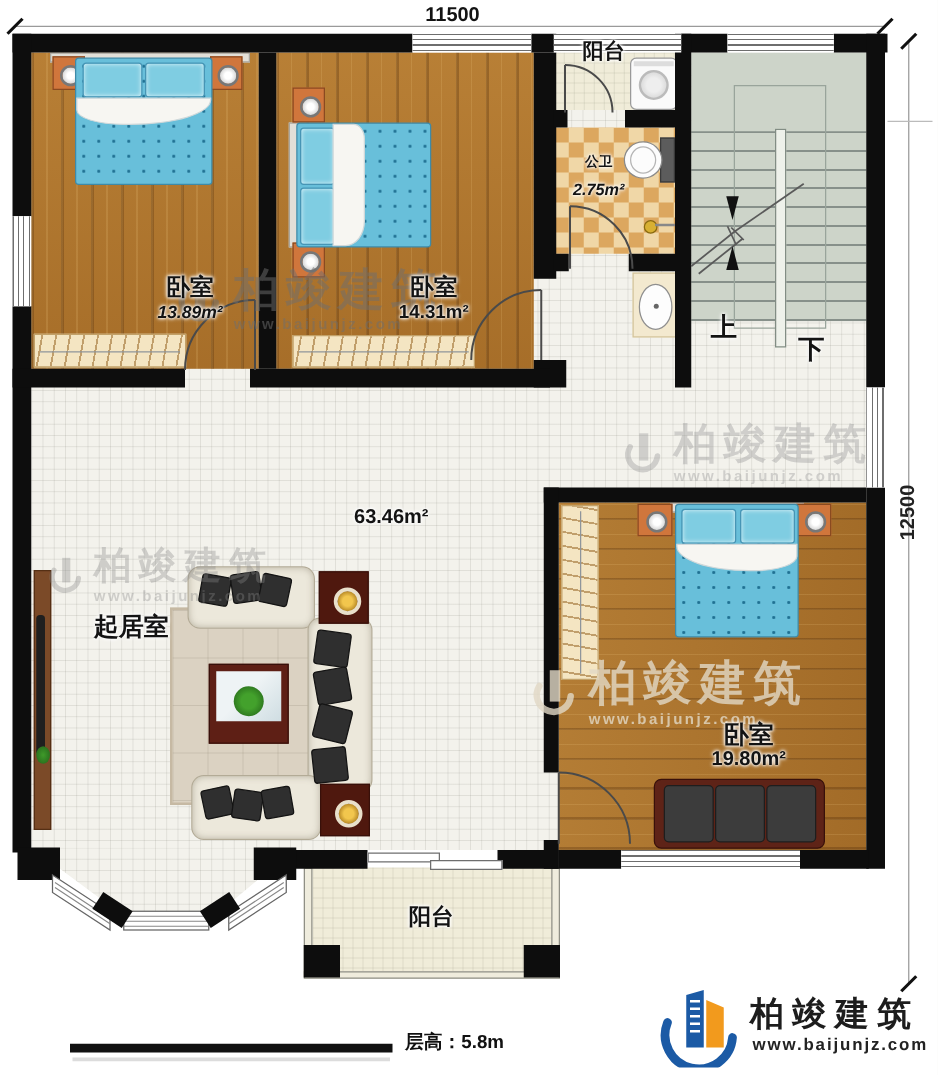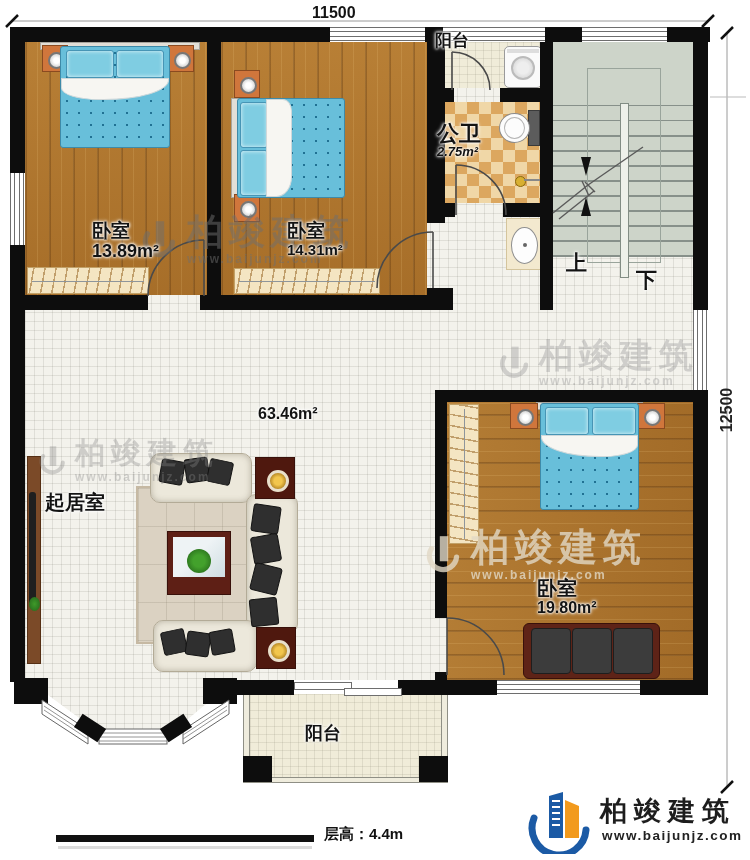--- a/index.html
+++ b/index.html
@@ -48,21 +48,21 @@
   .wardrobe::after{content:"";position:absolute;left:3%;right:3%;top:50%;height:1px;background:#8e959b;}
   .wardrobe.vert::after{left:50%;top:3%;bottom:3%;width:1px;height:auto;right:auto;}
   .headb{background:#e2dfd7;border:1px solid #a9a69e;}
   .sofa{background:#ece8db;border:1px solid #b3ab97;border-radius:10px;
         box-shadow:inset 0 0 6px rgba(120,110,90,.45);}
   .cus{position:absolute;background:#2f2f2f;border:1px solid #141414;border-radius:3px;z-index:11;}
   .redtbl{background:#5e1f15;border:1px solid #38100a;}
   .glamp{position:absolute;left:50%;top:50%;width:16px;height:16px;margin:-8px 0 0 -8px;border-radius:50%;
          background:radial-gradient(#f2c64d 35%,#9a6a12 90%);border:3px solid #e9e0cb;}
   
-  .lbl{position:absolute;z-index:50;text-align:left;color:#131313;font-weight:800;line-height:1;
+  .lbl{position:absolute;z-index:50;text-align:center;color:#131313;font-weight:800;line-height:1;
        text-shadow:0 0 2px #fff,0 0 3px #fff,0 0 4px #fff;}
   .dimtxt{position:absolute;z-index:50;text-align:center;color:#222;font-weight:700;font-size:15px;line-height:1;}
   
   .wm{position:absolute;z-index:46;display:flex;align-items:center;gap:7px;pointer-events:none;}
   .wm .t{font-weight:800;letter-spacing:6px;line-height:1;}
   .wm .u{font-size:12px;font-weight:700;letter-spacing:2px;margin-top:3px;line-height:1;}
   
   .tt{position:absolute;color:#161616;font-weight:700;line-height:1;}
   svg.ovl{position:absolute;left:0;top:0;z-index:40;pointer-events:none;}
 </style>
@@ -304,45 +304,45 @@
     <div>
         <div class="t" style="font-size:38px;">柏竣建筑</div>
          <div class="u">www.baijunjz.com</div>
       </div>
   </div>
 
   <div class="lbl" style="left:312px;top:5px;width:100px;font-size:16px;text-shadow:none;">11500</div>
   <div class="dimtxt" style="left:697px;top:402px;width:60px;height:16px;transform:rotate(-90deg);font-size:16px;">12500</div>
 
   <div class="lbl" style="left:92px;top:221px;width:120px;font-size:19px;">卧室</div>
-  <div class="lbl area" style="left:92px;top:242px;width:120px;font-size:18px;">13.89m²</div>
+  <div class="lbl area" style="left:92px;top:242px;width:120px;font-size:14px;font-style:italic;">13.89m²</div>
 
   <div class="lbl" style="left:287px;top:221px;width:120px;font-size:19px;">卧室</div>
   <div class="lbl area" style="left:287px;top:242px;width:120px;font-size:15px;">14.31m²</div>
 
   <div class="lbl" style="left:435px;top:32px;width:96px;font-size:17px;">阳台</div>
 
-  <div class="lbl" style="left:437px;top:125px;width:84px;font-size:22px;font-family:Liberation Mono, monospace;">公卫</div>
+  <div class="lbl" style="left:437px;top:125px;width:84px;font-size:11px;">公卫</div>
   <div class="lbl area" style="left:437px;top:145px;width:84px;font-size:13px;font-style:italic;">2.75m²</div>
 
   <div class="lbl" style="left:566px;top:252px;width:26px;font-size:21px;">上</div>
   <div class="lbl" style="left:636px;top:269px;width:26px;font-size:21px;">下</div>
 
   <div class="lbl area" style="left:258px;top:406px;width:110px;font-size:16px;">63.46m²</div>
   <div class="lbl" style="left:45px;top:492px;width:120px;font-size:20px;">起居室</div>
 
   <div class="lbl" style="left:537px;top:578px;width:124px;font-size:20px;">卧室</div>
   <div class="lbl area" style="left:537px;top:600px;width:124px;font-size:16px;">19.80m²</div>
 
   <div class="lbl" style="left:305px;top:724px;width:80px;font-size:18px;">阳台</div>
 
   <div class="a" style="left:56px;top:835px;width:258px;height:7px;background:#111;"></div>
   <div class="a" style="left:58px;top:846px;width:254px;height:3px;background:#dcdcdc;"></div>
   <div class="tt" style="left:324px;top:826px;width:215px;font-size:15px;font-weight:600;color:#111;">
-    <span>层高：</span><span>4.4m</span>
+    <span>层高：</span><span>5.8m</span>
   </div>
 
   <div class="a" style="left:520px;top:786px;width:228px;height:70px;">
     <svg width="74" height="66" viewBox="0 0 74 66" style="position:absolute;left:2px;top:2px;">
       <polygon points="27,8 41,4 41,50 27,50" fill="#1b5aa5"></polygon>
       <g fill="#fff">
           <rect x="30" y="12" width="8" height="2"></rect>
           <rect x="30" y="18" width="8" height="2"></rect>
           <rect x="30" y="24" width="8" height="2"></rect>
           <rect x="30" y="30" width="8" height="2"></rect>

